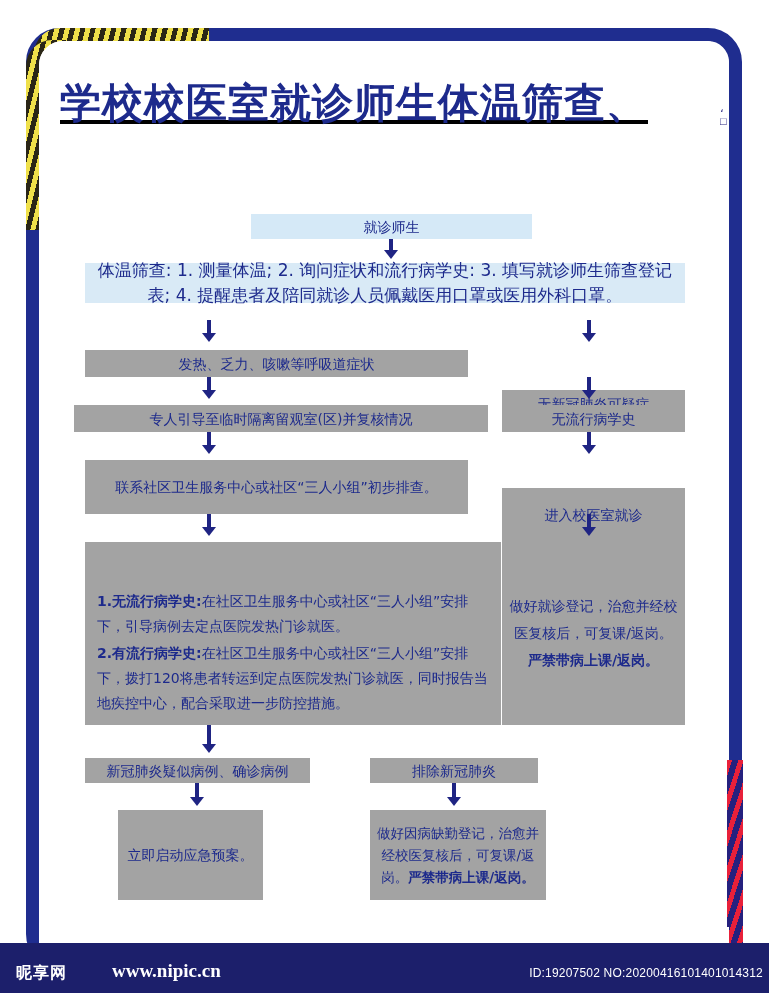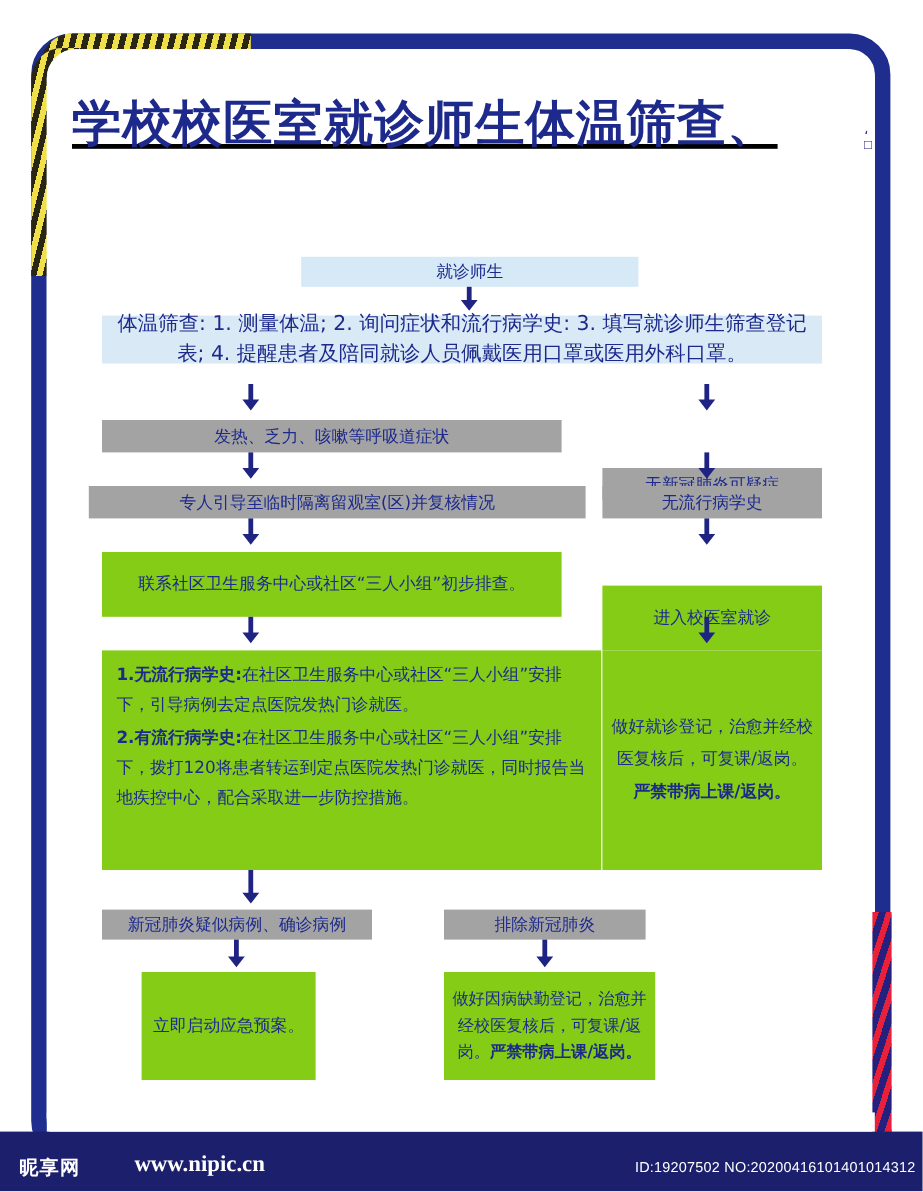--- a/index.html
+++ b/index.html
@@ -145,21 +145,21 @@
     display: flex;
     align-items: center;
     justify-content: center;
     text-align: center;
     font-size: 14px;
     line-height: 22px;
     padding: 3px 6px;
   }
   .box.soft { background: #a3a3a3; }
   .box.pale { background: #d9eaf6; }
-  .box.lt   { background: #84cc16; }
+  .box.lt   { background: #a3a3a3; }
   .box.left-align {
     text-align: left;
     justify-content: flex-start;
     align-items: flex-start;
     padding: 9px 12px;
   }
   .box b { font-weight: bold; }
 
   .arrow {
     position: absolute;
@@ -256,21 +256,21 @@
     <div class="arrow" style="left:202px; top:390px;"></div>
 
     <div class="box soft" style="left:74px; top:405px; width:414px; height:27px;">专人引导至临时隔离留观室(区)并复核情况</div>
     <div class="arrow-stem" style="left:207px; top:432px; height:14px;"></div>
     <div class="arrow" style="left:202px; top:445px;"></div>
 
     <div class="box lt" style="left:85px; top:460px; width:383px; height:54px; line-height:24px;">联系社区卫生服务中心或社区“三人小组”初步排查。</div>
     <div class="arrow-stem" style="left:207px; top:514px; height:14px;"></div>
     <div class="arrow" style="left:202px; top:527px;"></div>
 
-    <div class="box lt left-align" style="left:85px; top:542px; width:416px; height:183px; flex-direction:column; line-height:25px; font-size:14px;">
+    <div class="box lt left-align" style="left:85px; top:542px; width:416px; height:183px; flex-direction:column; line-height:25px; font-size:14px;justify-content:flex-end;">
       <div>
         <b>1.无流行病学史:</b><span>在社区卫生服务中心或社区“三人小组”安排下，引导病例去定点医院发热门诊就医。</span>
       </div>
       <div style="margin-top:2px;">
         <b>2.有流行病学史:</b><span>在社区卫生服务中心或社区“三人小组”安排下，拨打120将患者转运到定点医院发热门诊就医，同时报告当地疾控中心，配合采取进一步防控措施。</span>
       </div>
     </div>
     <div class="arrow-stem" style="left:207px; top:725px; height:20px;"></div>
     <div class="arrow" style="left:202px; top:744px;"></div>
 

